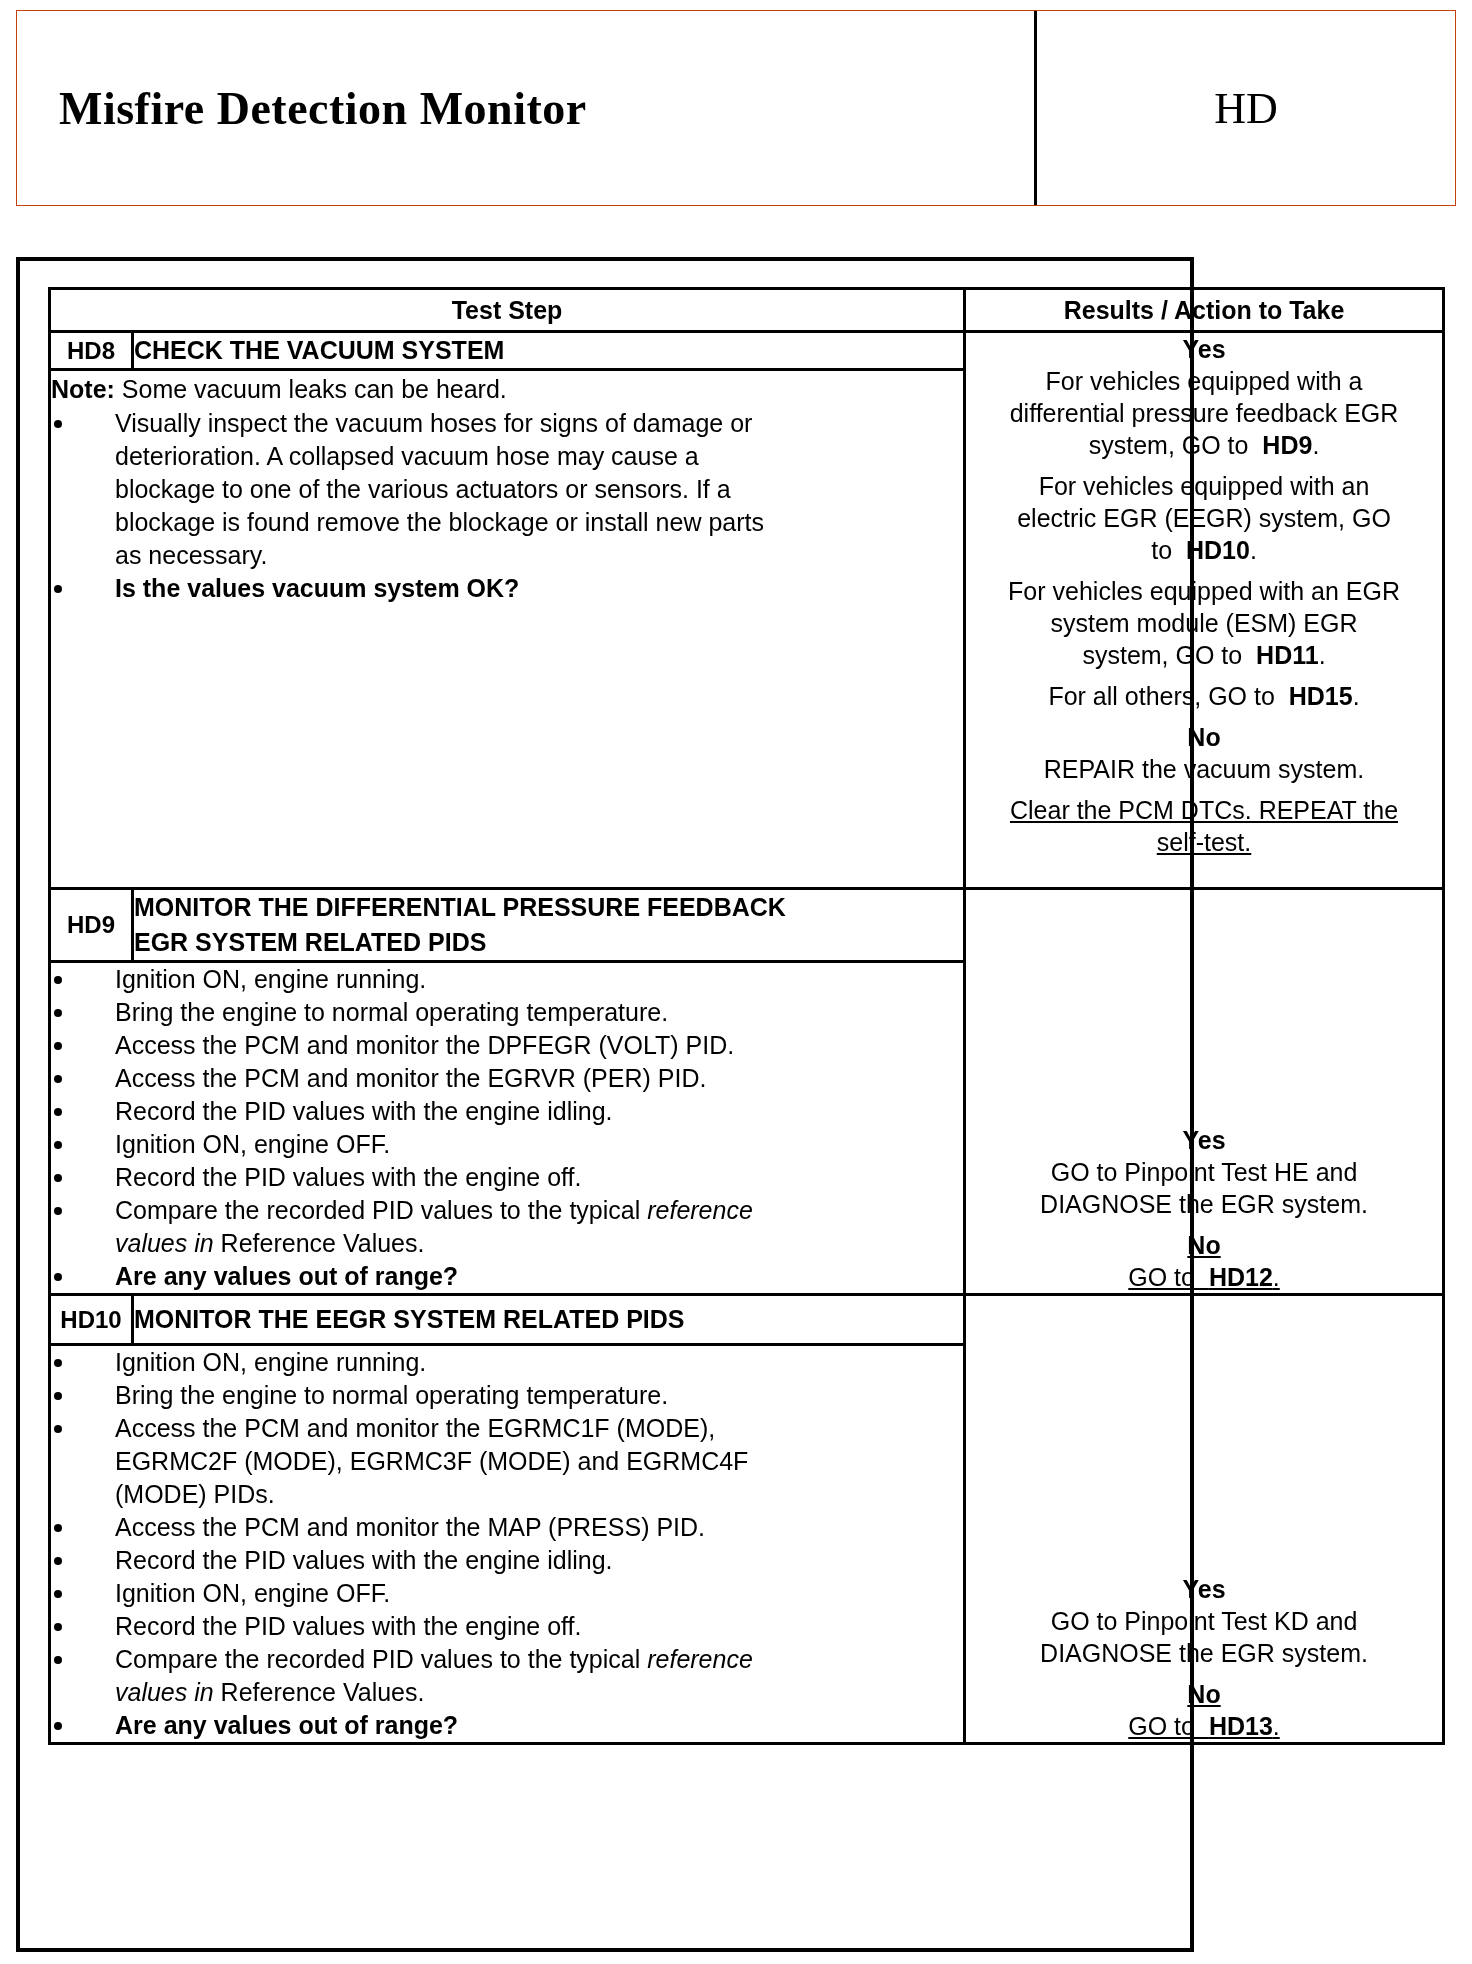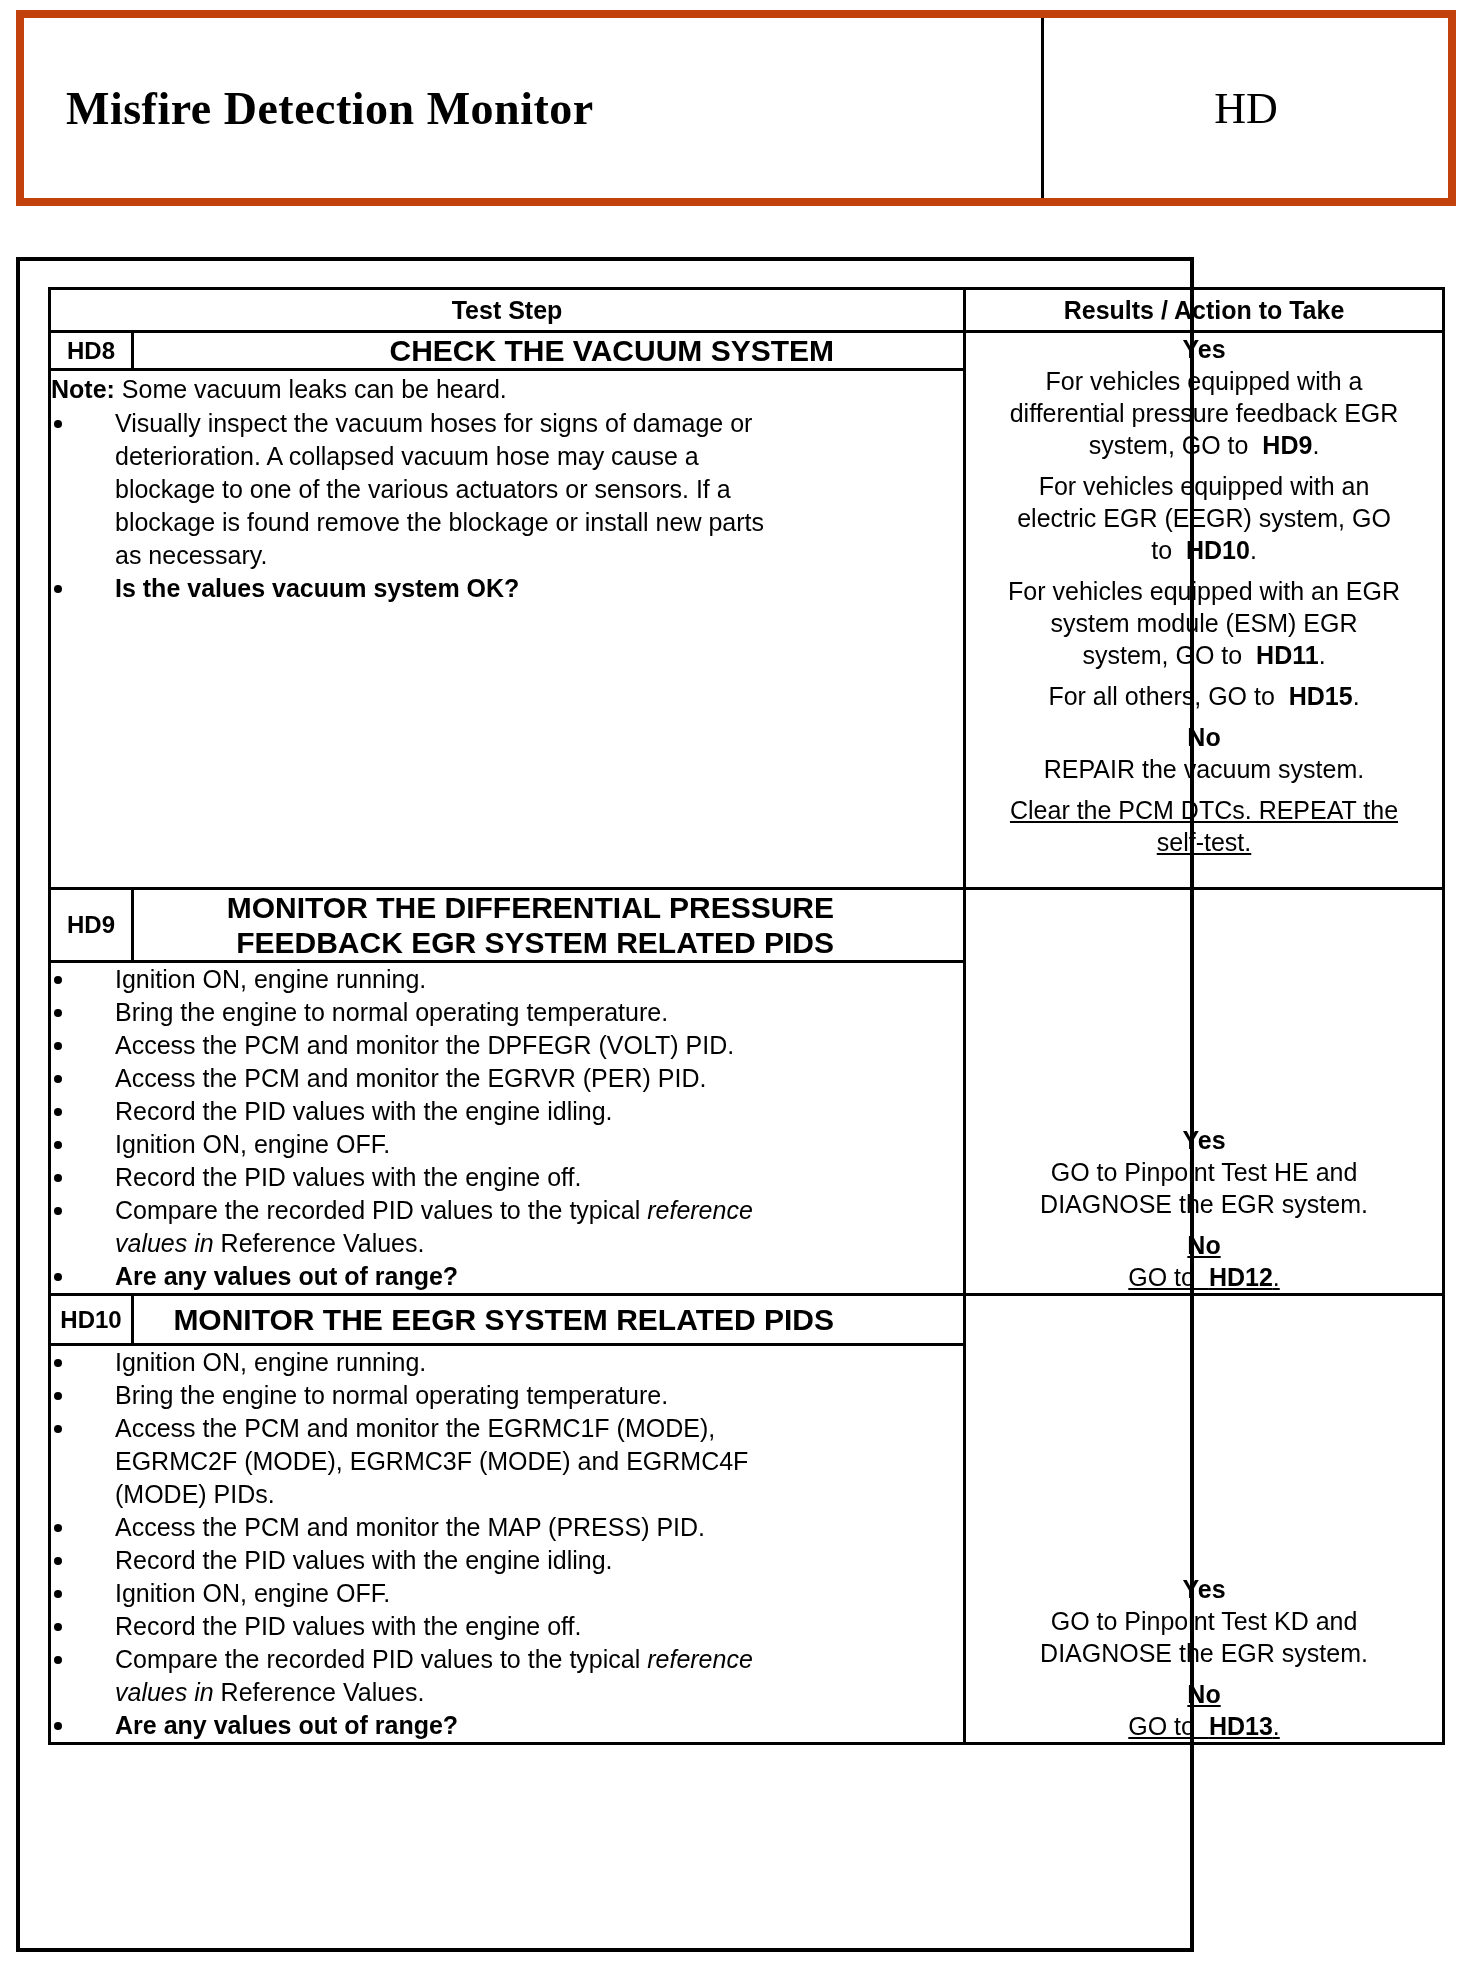--- a/index.html
+++ b/index.html
@@ -5,21 +5,21 @@
   html,body { margin:0; padding:0; }
   body {
     width:1472px; height:1964px; position:relative;
     background:#ffffff; color:#000;
     font-family:"Liberation Sans", sans-serif;
     -webkit-font-smoothing:antialiased;
   }
   
   .header-box {
     position:absolute; left:16px; top:10px; width:1440px; height:196px;
-    border:8px solid #c2410c; box-sizing:border-box; display:flex; background:#fff;
+    border:1px solid #c2410c; box-sizing:border-box; display:flex; background:#fff;
   }
   .header-left {
     flex:0 0 1020px; box-sizing:border-box; border-right:3px solid #000;
     display:flex; align-items:center; padding-left:42px;
   }
   .header-title {
     font-family:"Liberation Serif", serif; font-weight:bold;
     font-size:46px; letter-spacing:0.5px;
   }
   .header-right { flex:1; display:flex; align-items:center; justify-content:center; }
@@ -42,21 +42,21 @@
   .hdr-cell {
     height:43px; text-align:center; vertical-align:middle;
     font-weight:bold; font-size:25px;
   }
   .id-cell {
     text-align:center; vertical-align:middle;
     font-weight:bold; font-size:24px;
   }
   .title-cell { vertical-align:middle; padding:2px 8px 2px 12px; }
   .title-inner {
-    font-weight:bold; font-size:30px; line-height:35px; max-width:700px;text-align:right;
+    font-weight:bold; font-size:25px; line-height:35px; max-width:700px;
   }
   .body-cell { vertical-align:top; padding:9px 12px 8px 100px; }
   .note { font-size:25px; line-height:33px; margin:2px 4px 1px 0; }
   .note-label { font-weight:bold; }
   ul.bullets { list-style:none; margin:0; padding:0; }
   ul.bullets li {
     position:relative; padding-left:64px; font-size:25px; line-height:33px;
   }
   ul.bullets li::before {
     content:""; position:absolute; left:3px; top:13px;

